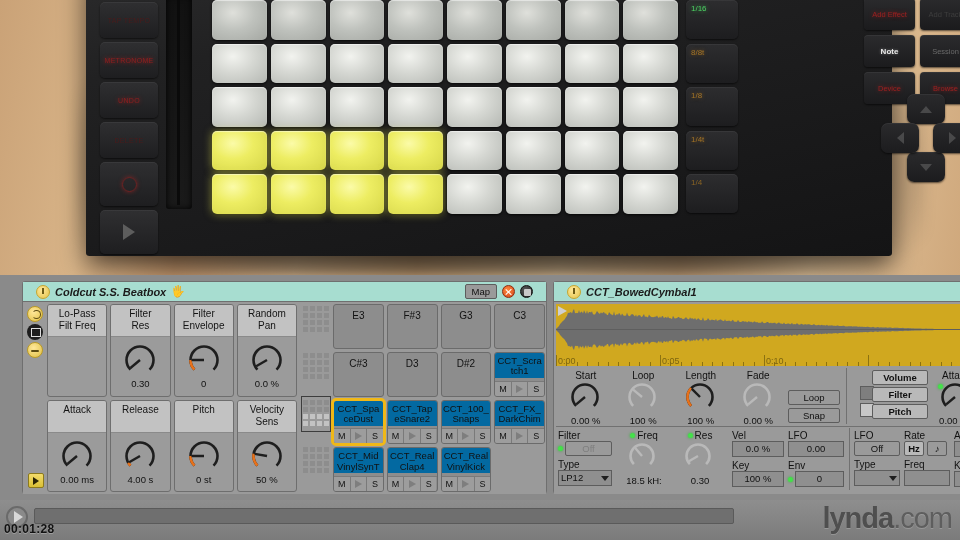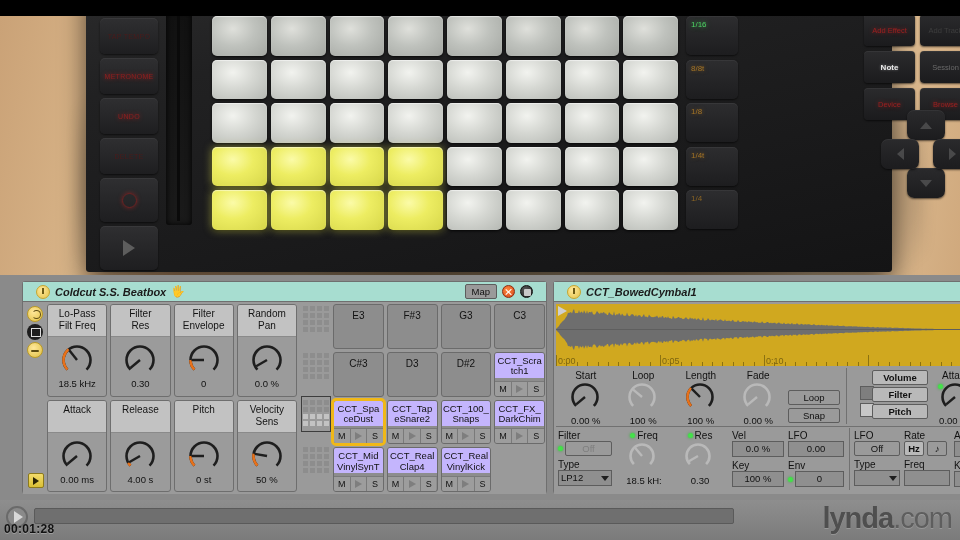--- a/index.html
+++ b/index.html
@@ -3,21 +3,21 @@
 <meta charset="utf-8">
 <style>
   * { box-sizing: border-box; margin:0; padding:0; }
   html,body { width:960px; height:540px; overflow:hidden; background:#000; }
   body { font-family:"Liberation Sans", sans-serif; }
 
   #root { position:relative; width:960px; height:540px; }
 
   
   #hardware {
-    position:absolute; left:0; top:16px; width:960px; height:275px;
+    position:absolute; left:0; top:0; width:960px; height:275px;
     background:
       linear-gradient(100deg,#caa277 0%,#d8b488 12%,#c99b70 22%,#e0bd93 34%,#d3ab7e 46%,#e6c79d 60%,#d2ac82 72%,#e3c49b 85%,#cfa87c 100%);
     overflow:hidden;
   }
   #hw-shadow {
     position:absolute; left:76px; top:0; width:850px; height:275px;
     background:radial-gradient(ellipse at 50% 60%, rgba(0,0,0,.55) 0%, rgba(0,0,0,.28) 55%, rgba(0,0,0,0) 78%);
     filter:blur(6px);
   }
   #push {
@@ -160,21 +160,21 @@
   .mmc { width:100%; padding-bottom:100%; background:#8d8d8d; }
   .mmc.hi { background:#c3c3c3; }
   #mm-sel { position:absolute; left:0px; top:92px; width:30px; height:36px; border:1.5px solid #3d3d3d; }
 
   
   #padmatrix { position:absolute; left:310px; top:2px; width:212px; height:188px;
                display:grid; grid-template-columns:repeat(4,1fr); grid-template-rows:repeat(4,1fr); gap:3px; }
   .dp-cell { background:#8d8d8d; border:1px solid #6b6b6b; border-radius:3px; position:relative; overflow:hidden;}
   .dp-note { font-size:10px; color:#111; text-align:center; padding-top:5px; }
   .dp-name { font-size:9.5px; line-height:10.5px; color:#111; text-align:center; padding:3px 1px 0;
-             background:#c4b5fd; height:25px; overflow:hidden;}
+             background:#0369a1; height:25px; overflow:hidden;}
   .dp-msr { position:absolute; left:0; bottom:0; width:100%; height:15px; display:flex;
             border-top:1px solid #7a7a7a; }
   .msr-b { flex:1; display:flex; align-items:center; justify-content:center;
            font-size:9px; color:#111; background:#9d9d9d; border-right:1px solid #7a7a7a; }
   .msr-b:last-child{border-right:none;}
   .msr-b .pl { width:0;height:0;border-left:7px solid #7e7e7e;border-top:4.5px solid transparent;border-bottom:4.5px solid transparent;}
   .dp-cell.sel { outline:3px solid #f0b818; outline-offset:-1px; z-index:3; }
 
   
   #wave { position:absolute; left:2px; top:2px; width:416px; height:62px;
@@ -364,30 +364,20 @@
           <div class="rail-ico ri-chain"></div>
           <div class="rail-ico ri-list"></div>
           <div class="rail-ico ri-bar"></div>
           <div id="rail-foot"></div>
         </div>
         <div id="macros">
             <div class="macro">
               <div class="macro-lbl">
                 <div>Lo-Pass</div>
                 <div>Filt  Freq</div>
-              </div>
-              <div class="knobwrap">
-                <div class="knob">
-                  <svg width="34" height="34">
-                    <path d="M 7.45 26.55 A 13.5 13.5 0 1 1 26.55 26.55" fill="none" stroke="#1e1e1e" stroke-width="2.6"></path>
-                    <path d="M 7.45 26.55 A 13.5 13.5 0 0 1 8.69 6.36" fill="none" stroke="#e8711a" stroke-width="2.6"></path>
-                    <line x1="17" y1="17" x2="9.30" y2="7.15" stroke="#1e1e1e" stroke-width="2.4"></line>
-                  </svg>
-                </div>
-                <div class="knob-val">18.5 kHz</div>
               </div>
             </div>
             <div class="macro">
               <div class="macro-lbl">
                 <div>Filter</div>
                 <div>Res</div>
               </div>
               <div class="knobwrap">
                 <div class="knob">
                   <svg width="34" height="34">

